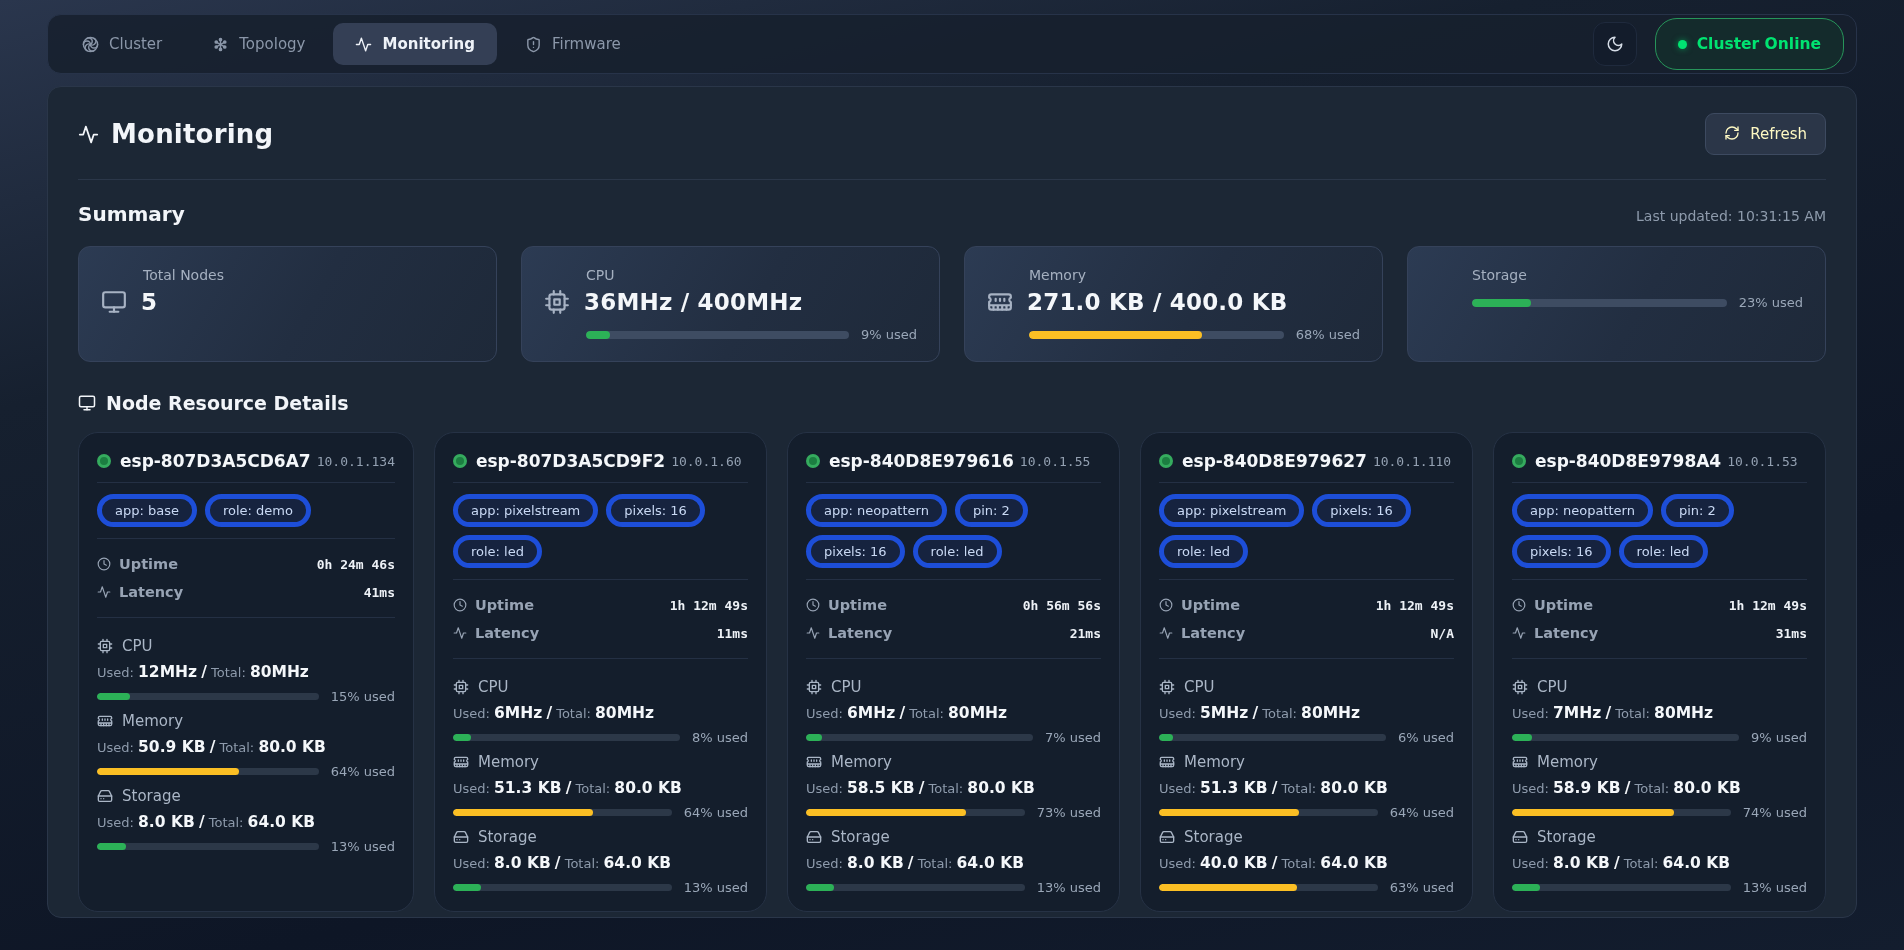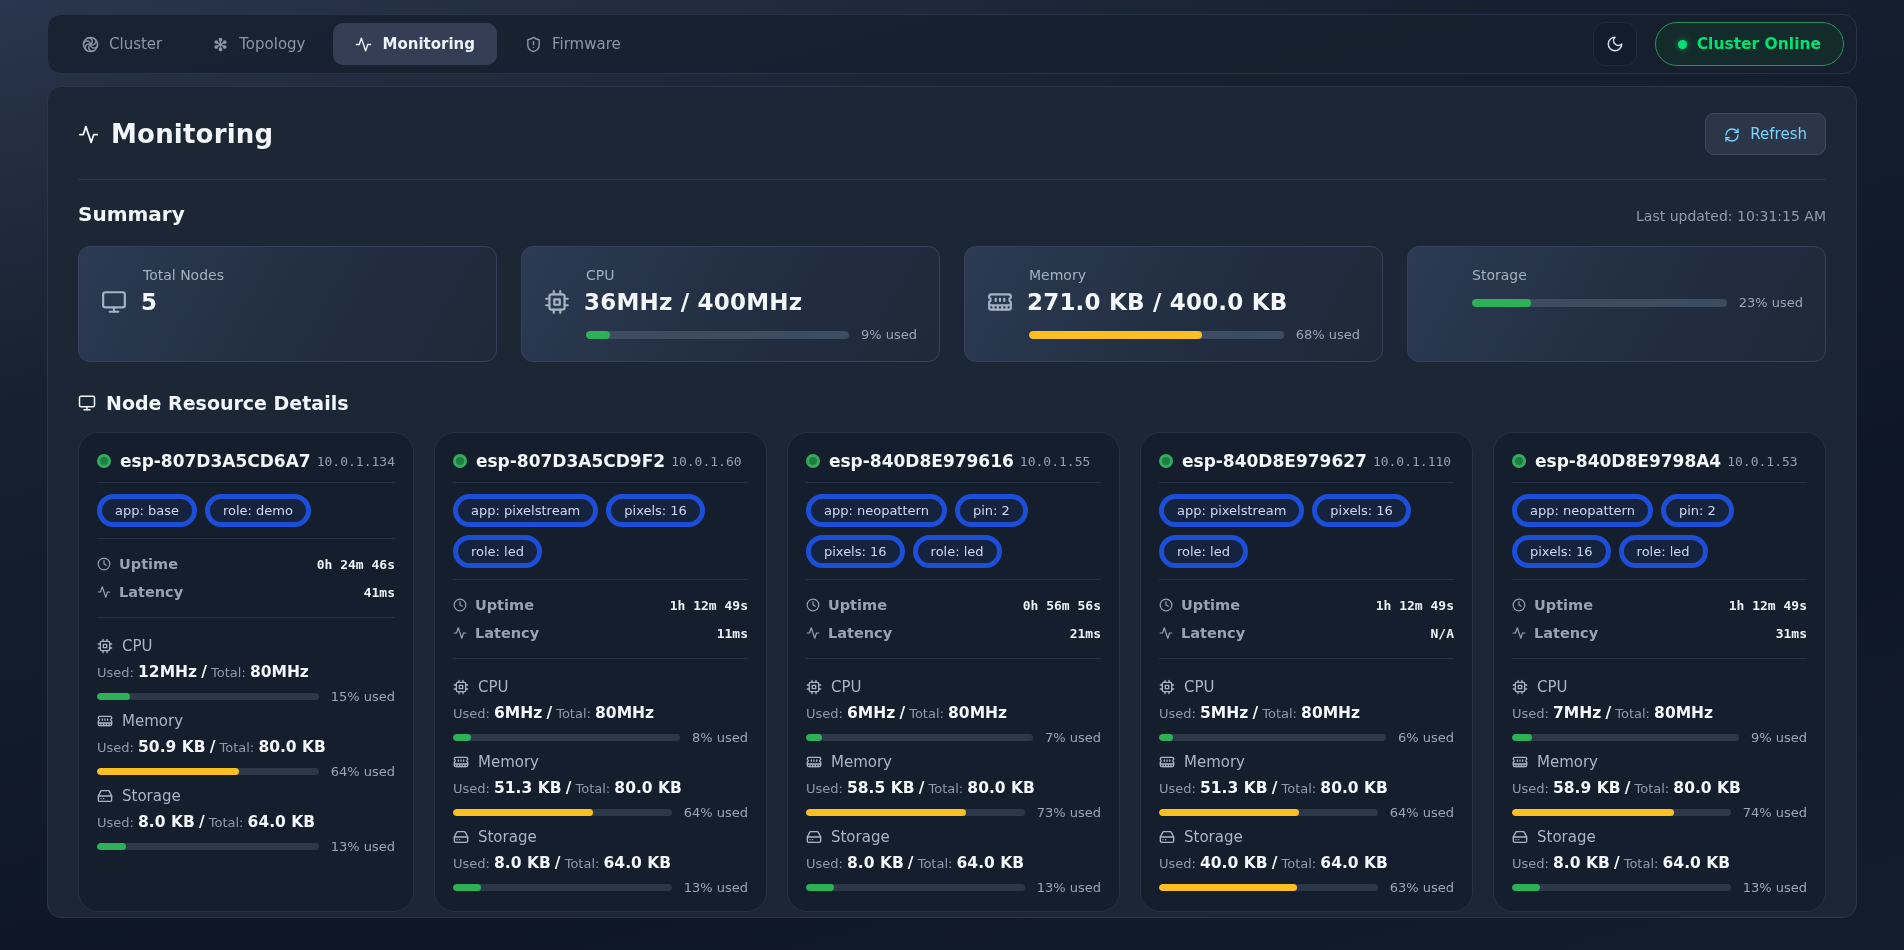--- a/index.html
+++ b/index.html
@@ -27,39 +27,39 @@
   }
   .tab.active { background:#343f55; color:#eef2f8; font-weight:700; }
   .nav-spacer { flex:1; }
   .theme-btn {
     width:44px; height:44px; border-radius:12px; cursor:pointer;
     background:#131c2b; border:1px solid #1f2a3d; color:#d6dde7;
     display:flex; align-items:center; justify-content:center; margin-right:12px;
   }
   .status-pill {
     display:flex; align-items:center; gap:10px;
-    height:44px; padding:0 22px; border-radius:22px;
+    height:52px; padding:0 22px; border-radius:22px;
     background:rgba(16,74,44,.30); border:1px solid #27955a;
     color:#00e371; font-weight:700; font-size:15.5px;
   }
   .status-pill .dot { width:9px; height:9px; border-radius:50%; background:#00e371; box-shadow:0 0 6px #00e37188; }
 
   
   .panel {
     margin:12px 47px 0; border-radius:14px;
     background:#1c2735; border:1px solid #2a3649;
     padding:26px 30px 28px; height:832px;
   }
   .panel-header { display:flex; align-items:center; justify-content:space-between; }
   .title-wrap { display:flex; align-items:center; gap:12px; color:#f2f5f9; }
   .page-title { font-size:26px; font-weight:700; letter-spacing:.2px; }
   .refresh-btn {
-    display:flex; align-items:flex-end; gap:10px; cursor:pointer;
+    display:flex; align-items:flex-start; gap:10px; cursor:pointer;
     background:#2b3648; border:1px solid #3d4a60; border-radius:9px;
-    color:#7dd3fc; font-family:inherit; font-size:15px; padding:11px 18px;
+    color:#fef9c3; font-family:inherit; font-size:15px; padding:11px 18px;
   }
   .hr { border:none; border-top:1px solid #2b3749; margin:24px 0 22px; }
 
   .summary-head { display:flex; align-items:baseline; justify-content:space-between; }
   .section-h2 { font-size:20px; font-weight:700; color:#f2f5f9; }
   .last-updated { font-size:14px; color:#8e9bac; }
 
   .summary-grid { display:grid; grid-template-columns:repeat(4,1fr); gap:24px; margin-top:20px; }
   .sum-card {
     border-radius:12px; padding:20px 22px 18px; min-height:116px;

